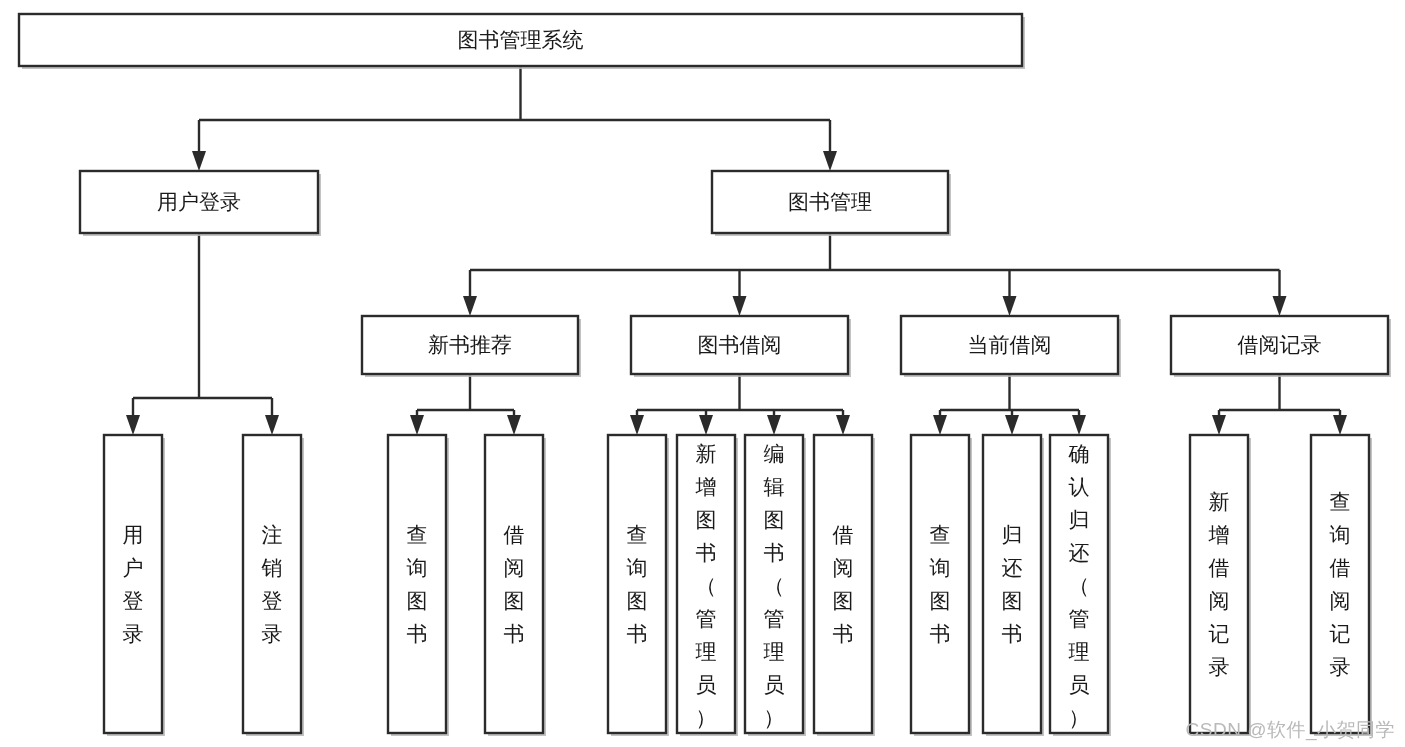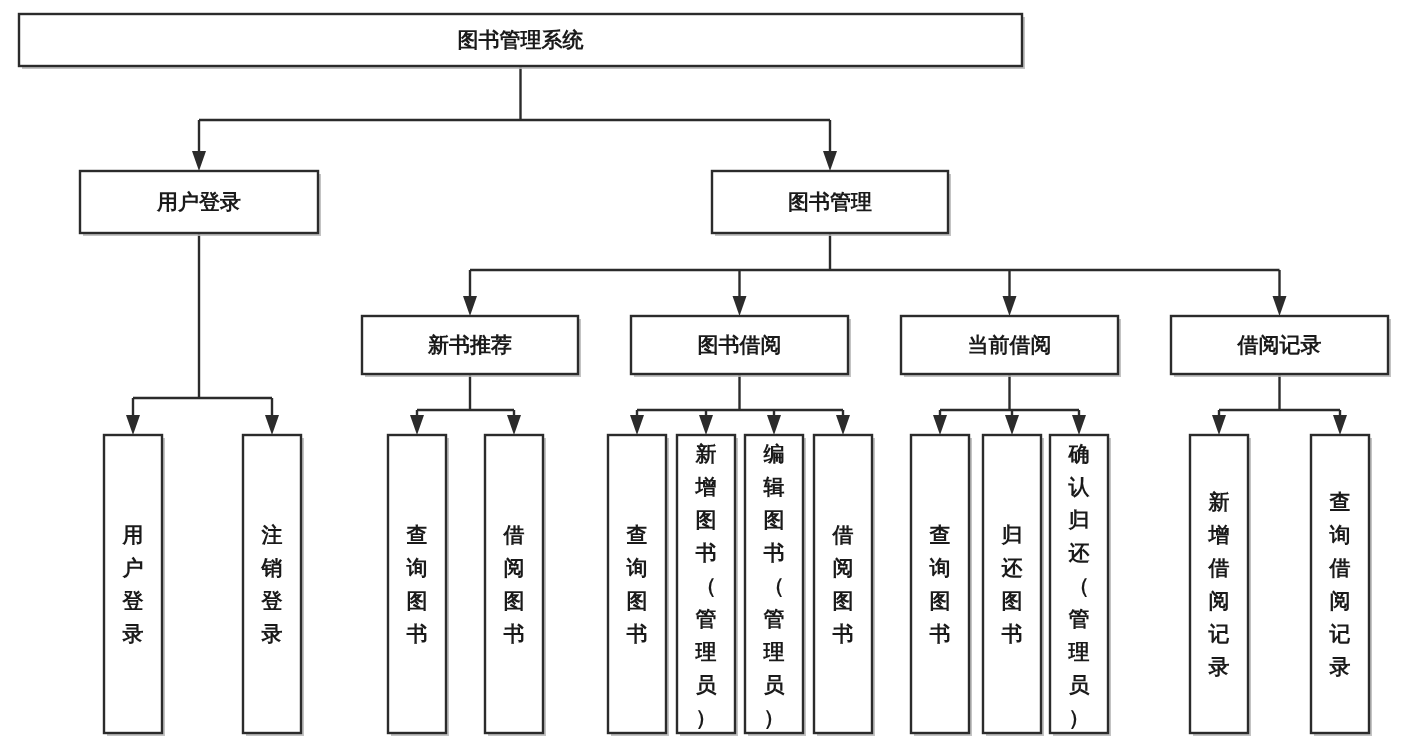--- a/index.html
+++ b/index.html
@@ -11,21 +11,20 @@
     width: 1405px;
     height: 747px;
     overflow: hidden;
     font-family: "Liberation Sans", "DejaVu Sans", sans-serif;
   }
   #diagram-root {
     position: relative;
     width: 1405px;
     height: 747px;
     background: #ffffff;
-    font-weight: bold;
   }
   svg#flowchart {
     position: absolute;
     left: 0;
     top: 0;
     width: 1405px;
     height: 747px;
     display: block;
   }
   .node-box {
@@ -232,13 +231,14 @@
           <rect class="node-box" x="1190" y="435" width="58" height="298"></rect>
           <text class="node-label-v" x="1219" y="502.5"><tspan x="1219" dy="0">新</tspan><tspan x="1219" dy="33">增</tspan><tspan x="1219" dy="33">借</tspan><tspan x="1219" dy="33">阅</tspan><tspan x="1219" dy="33">记</tspan><tspan x="1219" dy="33">录</tspan></text>
         </g>
         <g>
           <rect class="node-shadow" x="1314" y="438" width="58" height="298"></rect>
           <rect class="node-box" x="1311" y="435" width="58" height="298"></rect>
           <text class="node-label-v" x="1340" y="502.5"><tspan x="1340" dy="0">查</tspan><tspan x="1340" dy="33">询</tspan><tspan x="1340" dy="33">借</tspan><tspan x="1340" dy="33">阅</tspan><tspan x="1340" dy="33">记</tspan><tspan x="1340" dy="33">录</tspan></text>
         </g>
       </g>
   </svg>
+  <div class="watermark">CSDN @软件_小贺同学</div>
 </div>
 
 </body></html>

